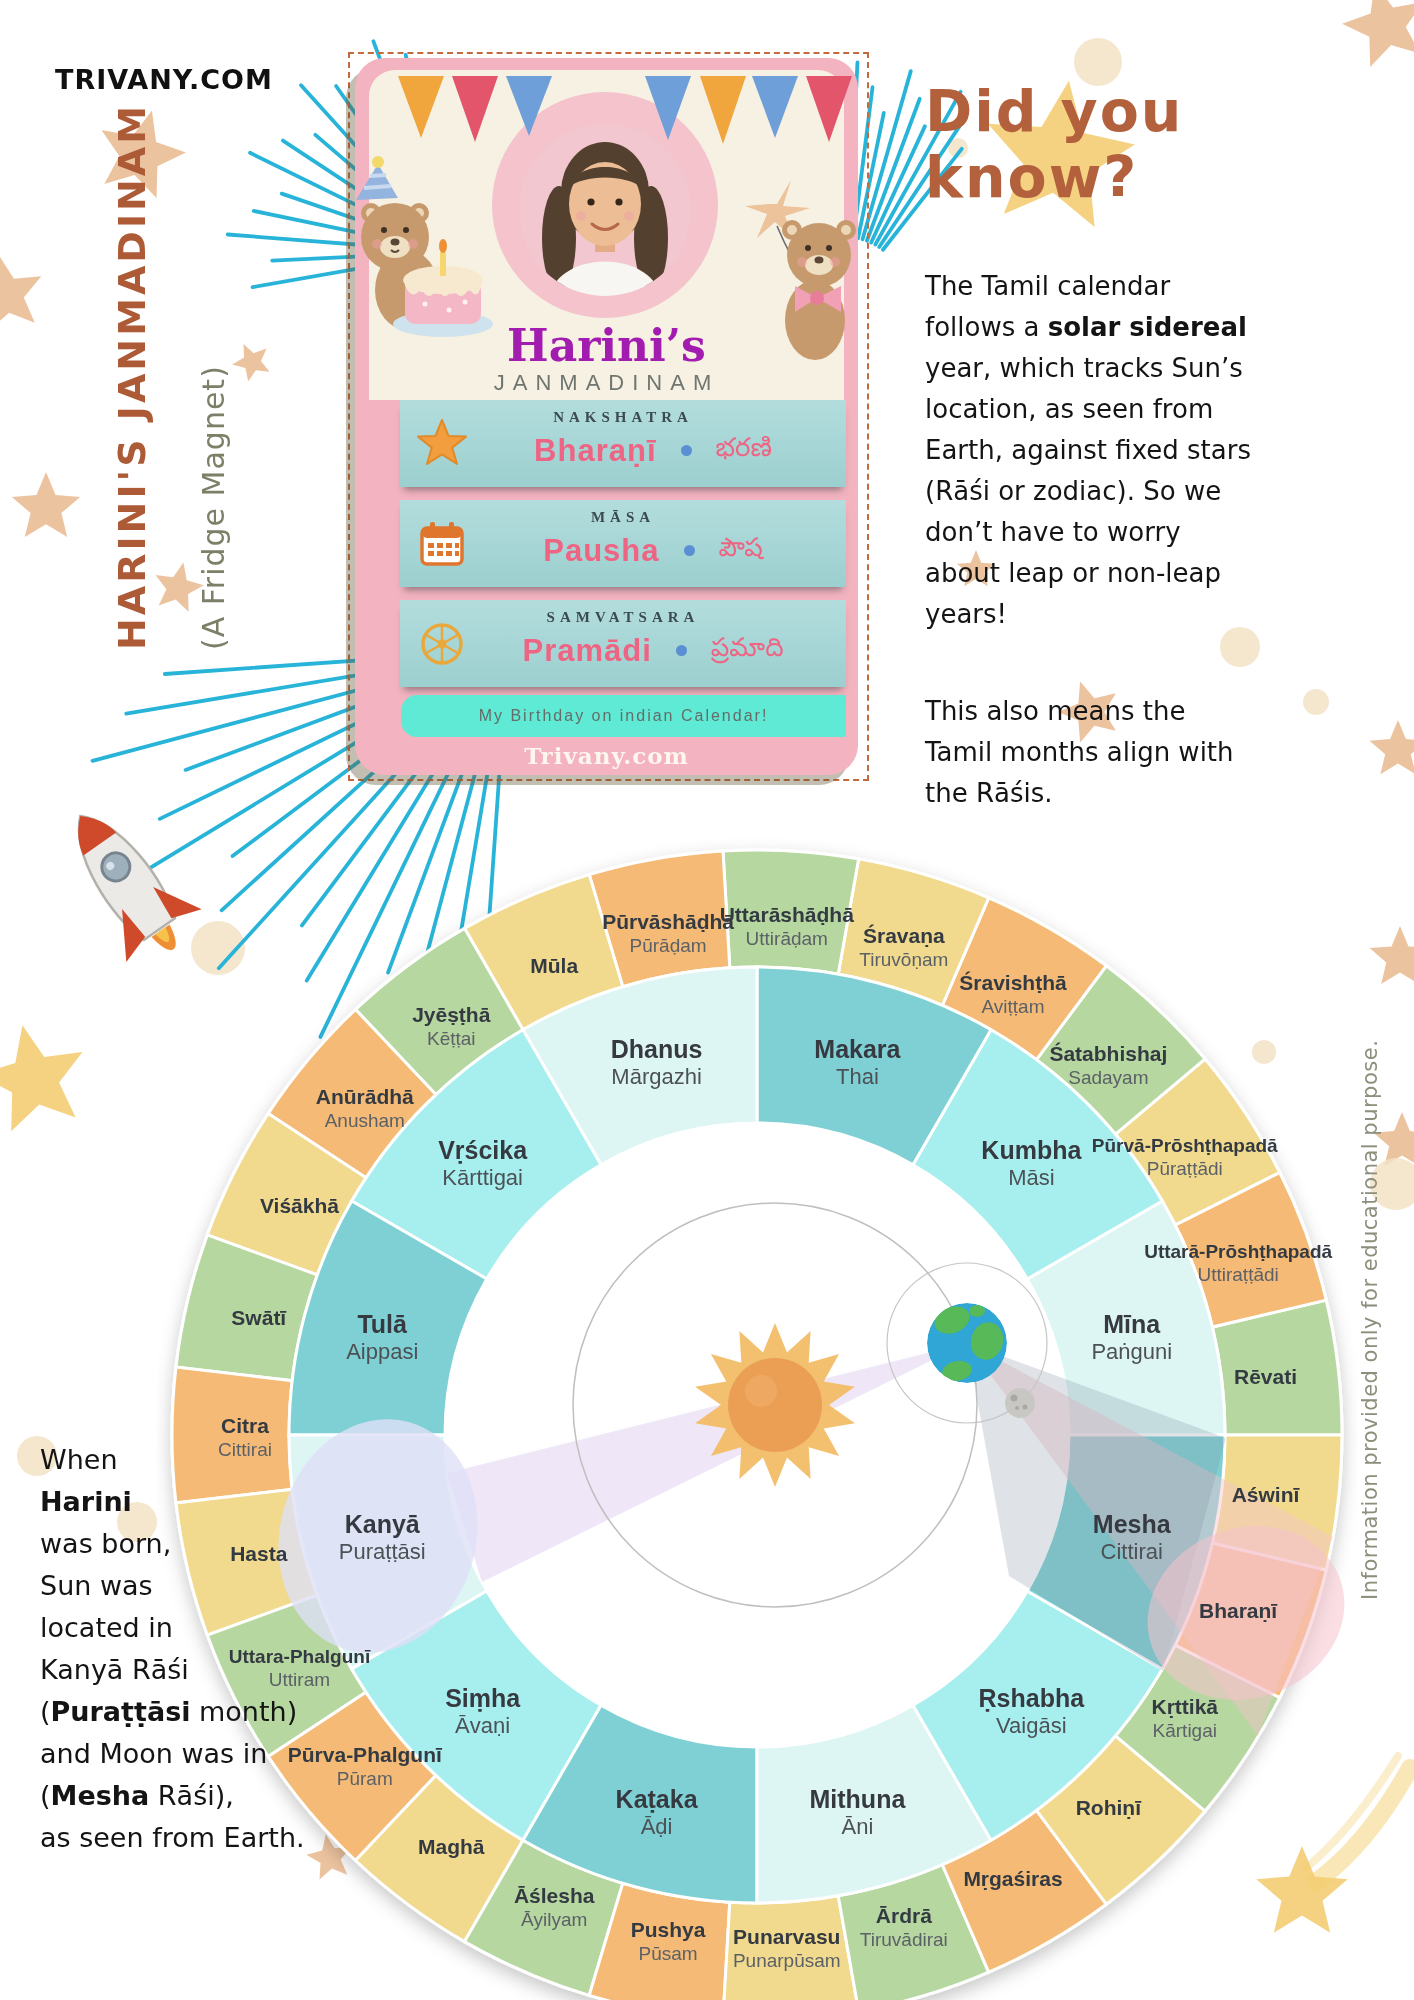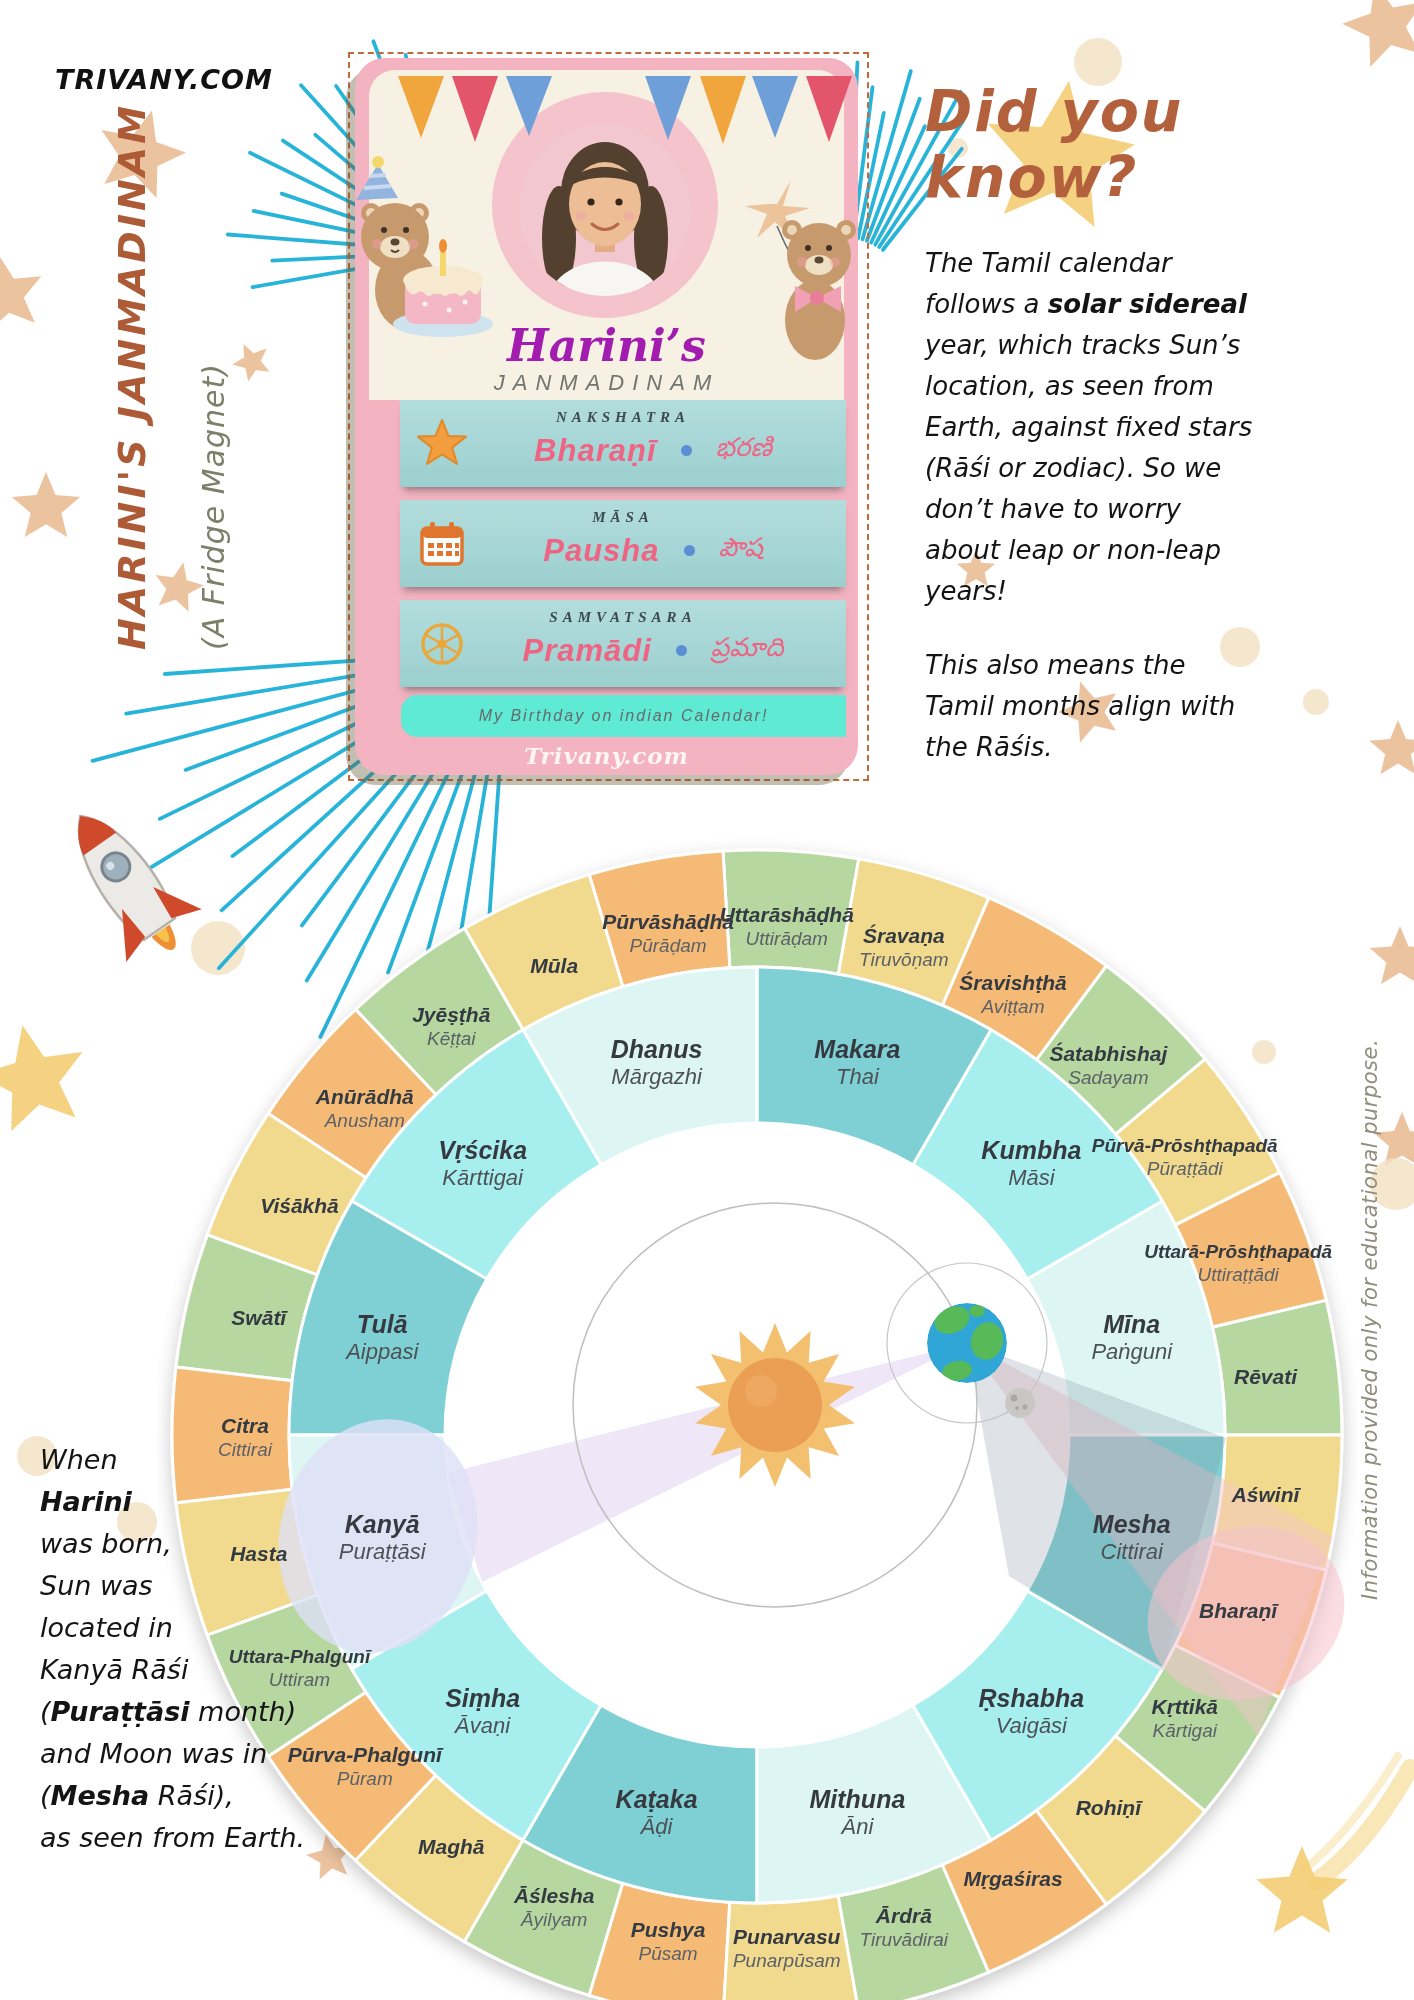--- a/index.html
+++ b/index.html
@@ -1,17 +1,17 @@
 <!DOCTYPE html>
 <html><head>
 <meta charset="utf-8">
 <style>
   html,body{margin:0;padding:0;}
   #page{position:relative;width:1414px;height:2000px;background:#ffffff;overflow:hidden;
-        font-family:"Liberation Sans",sans-serif;font-style:italic;}
+        font-family:"Liberation Sans",sans-serif;}
   .abs{position:absolute;}
   .hand{font-family:"DejaVu Sans",sans-serif;}
   .b{font-weight:700;}
 
   
   #brand{left:55px;top:64px;font-size:27px;font-weight:800;letter-spacing:1px;color:#111;}
   .vtext{position:absolute;white-space:nowrap;transform:rotate(-90deg);transform-origin:0 0;}
   #vtitle{left:110px;top:650px;font-size:38px;font-weight:700;letter-spacing:3px;color:#ad5a36;}
   #vsubtitle{left:196px;top:650px;font-size:30px;letter-spacing:1px;color:#7c8068;}
 
@@ -37,21 +37,21 @@
   .band .icon{position:absolute;left:16px;top:18px;}
   #band-0{top:342px;} #band-1{top:442px;} #band-2{top:542px;}
   #card-footer{position:absolute;left:46px;top:637px;width:445px;height:42px;background:#5eead4;border-radius:16px 0 0 16px;
                display:flex;align-items:center;justify-content:center;font-size:16px;letter-spacing:2px;color:#666c6a;}
   #card-brand{position:absolute;left:0;top:684px;width:100%;text-align:center;font-family:"DejaVu Serif",serif;
               font-weight:700;font-size:23px;color:#fdf6ef;letter-spacing:1px;}
 
   
   #dyk{left:925px;top:78px;width:335px;z-index:2;}
   #dyk-title{font-size:57px;font-weight:700;color:#b3613c;letter-spacing:2px;}
-  .para{margin-top:33px;font-size:26px;line-height:41px;color:#141414;}
+  .para{margin-top:56px;font-size:26px;line-height:41px;color:#141414;}
   #dyk .para:first-of-type{margin-top:50px;}
 
   
   #birth-note{left:40px;top:1439px;width:330px;z-index:2;font-size:27px;line-height:42px;color:#141414;}
 
   
   #disclaimer{left:1358px;top:1600px;width:592px;font-size:21px;letter-spacing:.5px;color:#8e8e7c;}
 
   #deco-svg{left:0;top:0;z-index:0;}
   #wheel-svg{left:157px;top:835px;z-index:1;}

